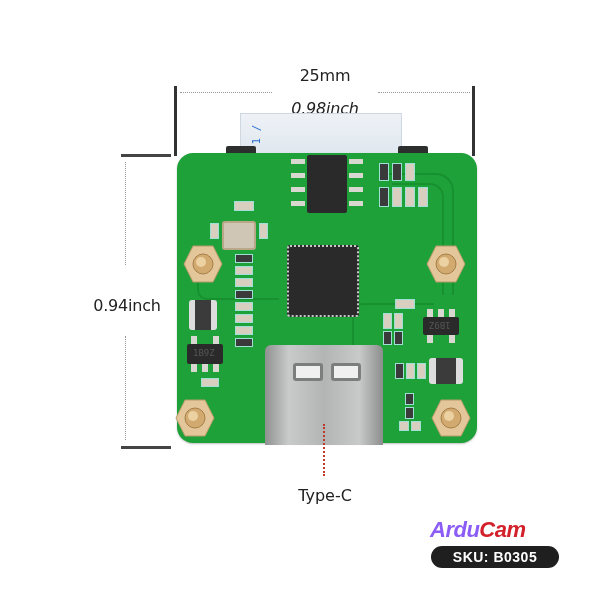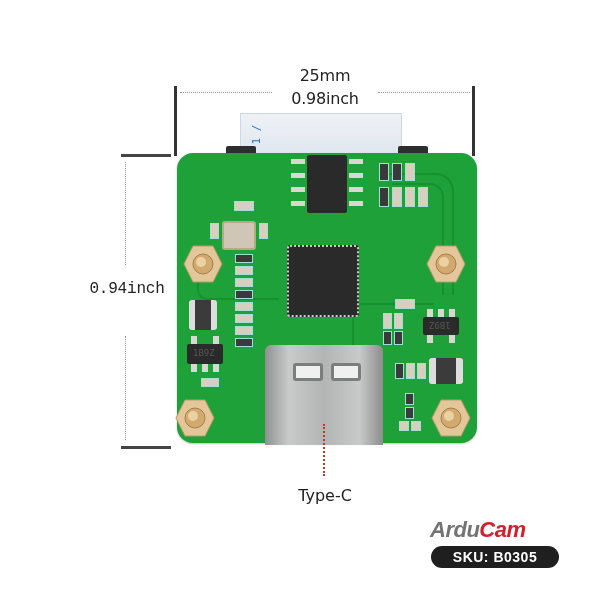--- a/index.html
+++ b/index.html
@@ -17,43 +17,43 @@
   .chip{position:absolute;background:#2b2a2b;}
   .smd{position:absolute;background:#d9cfc0;border:1px solid #9fe0d5;}
   .smd.dark{background:#3a3a3a;}
   .pin{position:absolute;background:#d8d8d0;}
   .trace{position:absolute;border:2px solid #17902f;}
   .usbc{position:absolute;left:265px;top:345px;width:118px;height:100px;background:linear-gradient(90deg,#8f9190,#c9cbca 20%,#b3b5b4 50%,#c8cac9 80%,#8c8e8d);border-radius:6px 6px 0 0;}
   .usbc-slot{position:absolute;top:18px;width:24px;height:12px;background:#f0f0f0;border:3px solid #7c7e7d;border-radius:3px;}
   .callout{position:absolute;left:323px;top:424px;height:52px;border-left:2px dotted #c0392b;}
   .label-typec{position:absolute;left:270px;top:486px;width:110px;text-align:center;font-size:16px;color:#222;}
   .brand{position:absolute;left:430px;top:517px;font-size:22px;font-weight:bold;font-style:italic;letter-spacing:-0.5px;font-family:"Liberation Sans",sans-serif;}
-  .brand .a{color:#737373;}
+  .brand .a{color:#8b5cf6;}
   .brand .b{color:#d3212c;}
   .sku{position:absolute;left:431px;top:546px;width:128px;height:22px;background:#1f1f1f;border-radius:11px;color:#fff;font-size:14px;font-weight:bold;line-height:22px;text-align:center;font-family:"Liberation Sans",sans-serif;letter-spacing:0.5px;}
   .silk{position:absolute;color:#1a1a1a;font-size:9px;font-family:"DejaVu Sans Mono",monospace;}
 </style>
 </head>
 <body>
 
 <div class="vbar" style="left:174px;top:86px;height:70px;"></div>
 <div class="vbar" style="left:472px;top:86px;height:70px;"></div>
 <div class="hdots" style="left:180px;top:92px;width:92px;"></div>
 <div class="hdots" style="left:378px;top:92px;width:92px;"></div>
 <div class="dim-text" style="left:270px;top:66px;width:110px;">
   <div>25mm</div>
-  <div style="margin-top:3px;">0.98inch</div>
+  <div style="margin-top:13px;font-style:italic;">0.98inch</div>
 </div>
 
 <div class="hbar" style="left:121px;top:154px;width:50px;"></div>
 <div class="hbar" style="left:121px;top:446px;width:50px;"></div>
 <div class="vdots" style="left:125px;top:162px;height:103px;"></div>
 <div class="vdots" style="left:125px;top:336px;height:104px;"></div>
 <div class="dim-text" style="left:72px;top:276px;width:110px;">
-  <div style="margin-top:3px;font-family:Liberation Mono, monospace;">0.94inch</div>
+  <div style="margin-top:20px;">0.94inch</div>
 </div>
 
 <div class="ribbon">
   <span class="ribbon-mark" style="left:6px;top:14px;transform:rotate(-90deg);">1 /</span>
 </div>
 <div class="tab" style="left:226px;"></div>
 <div class="tab" style="left:398px;"></div>
 
 <div class="board">
 

